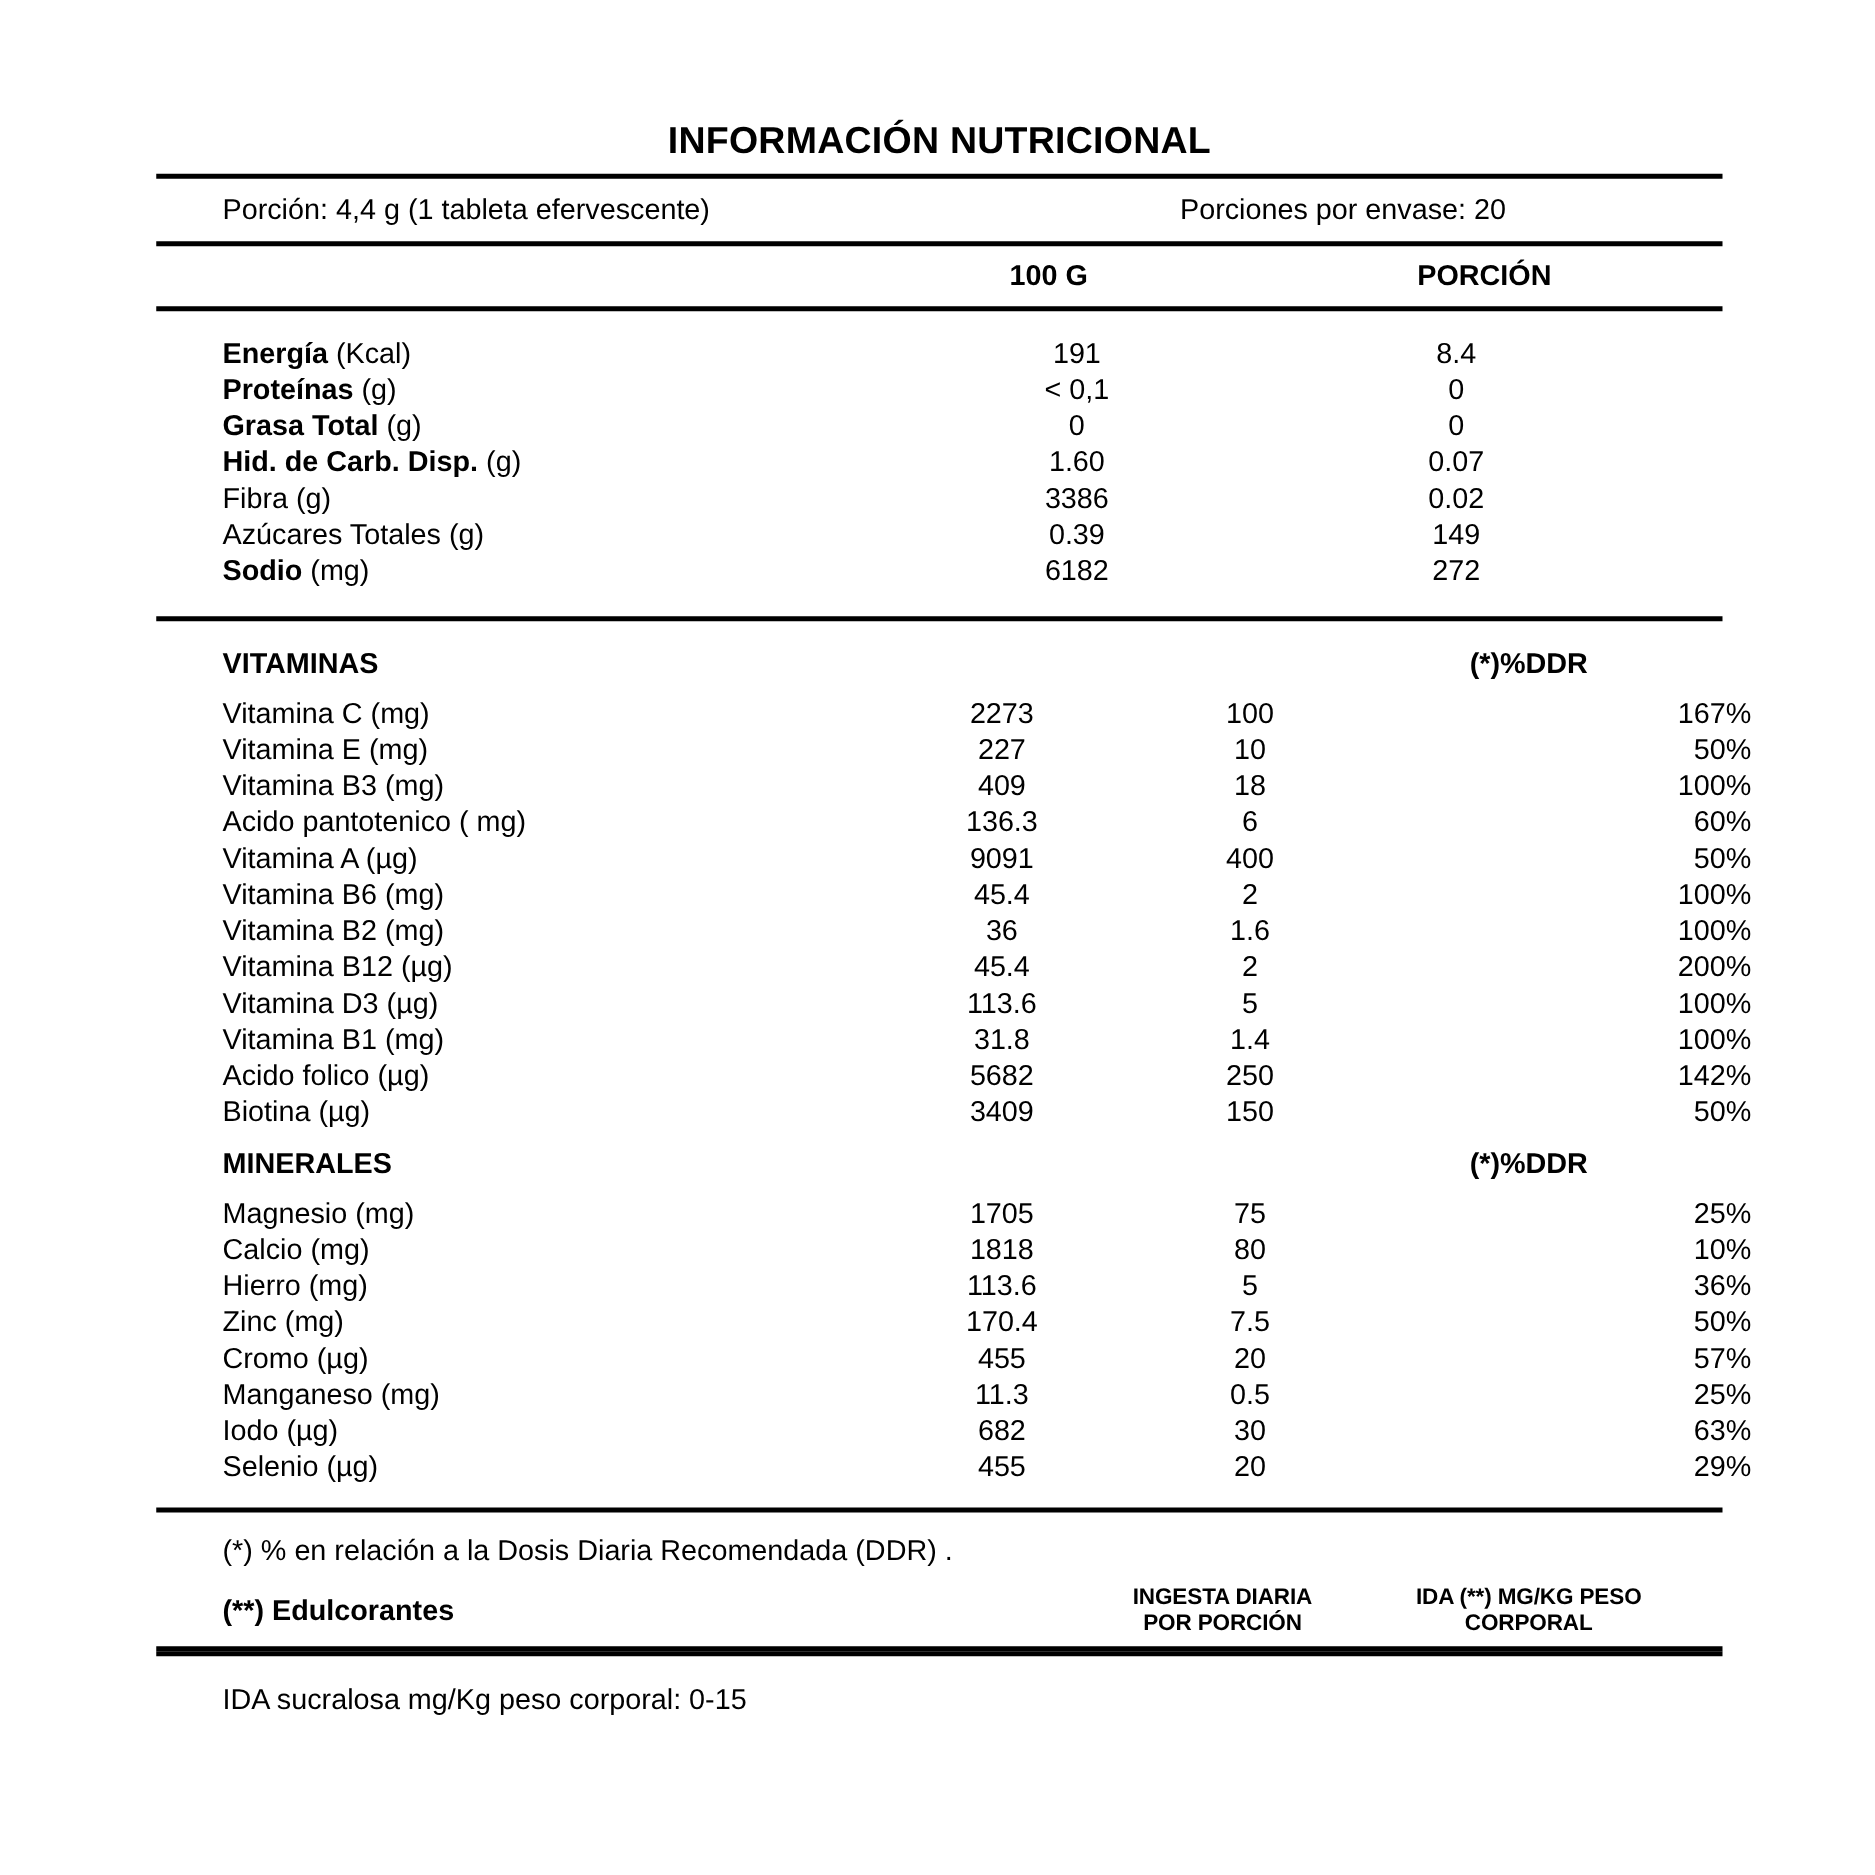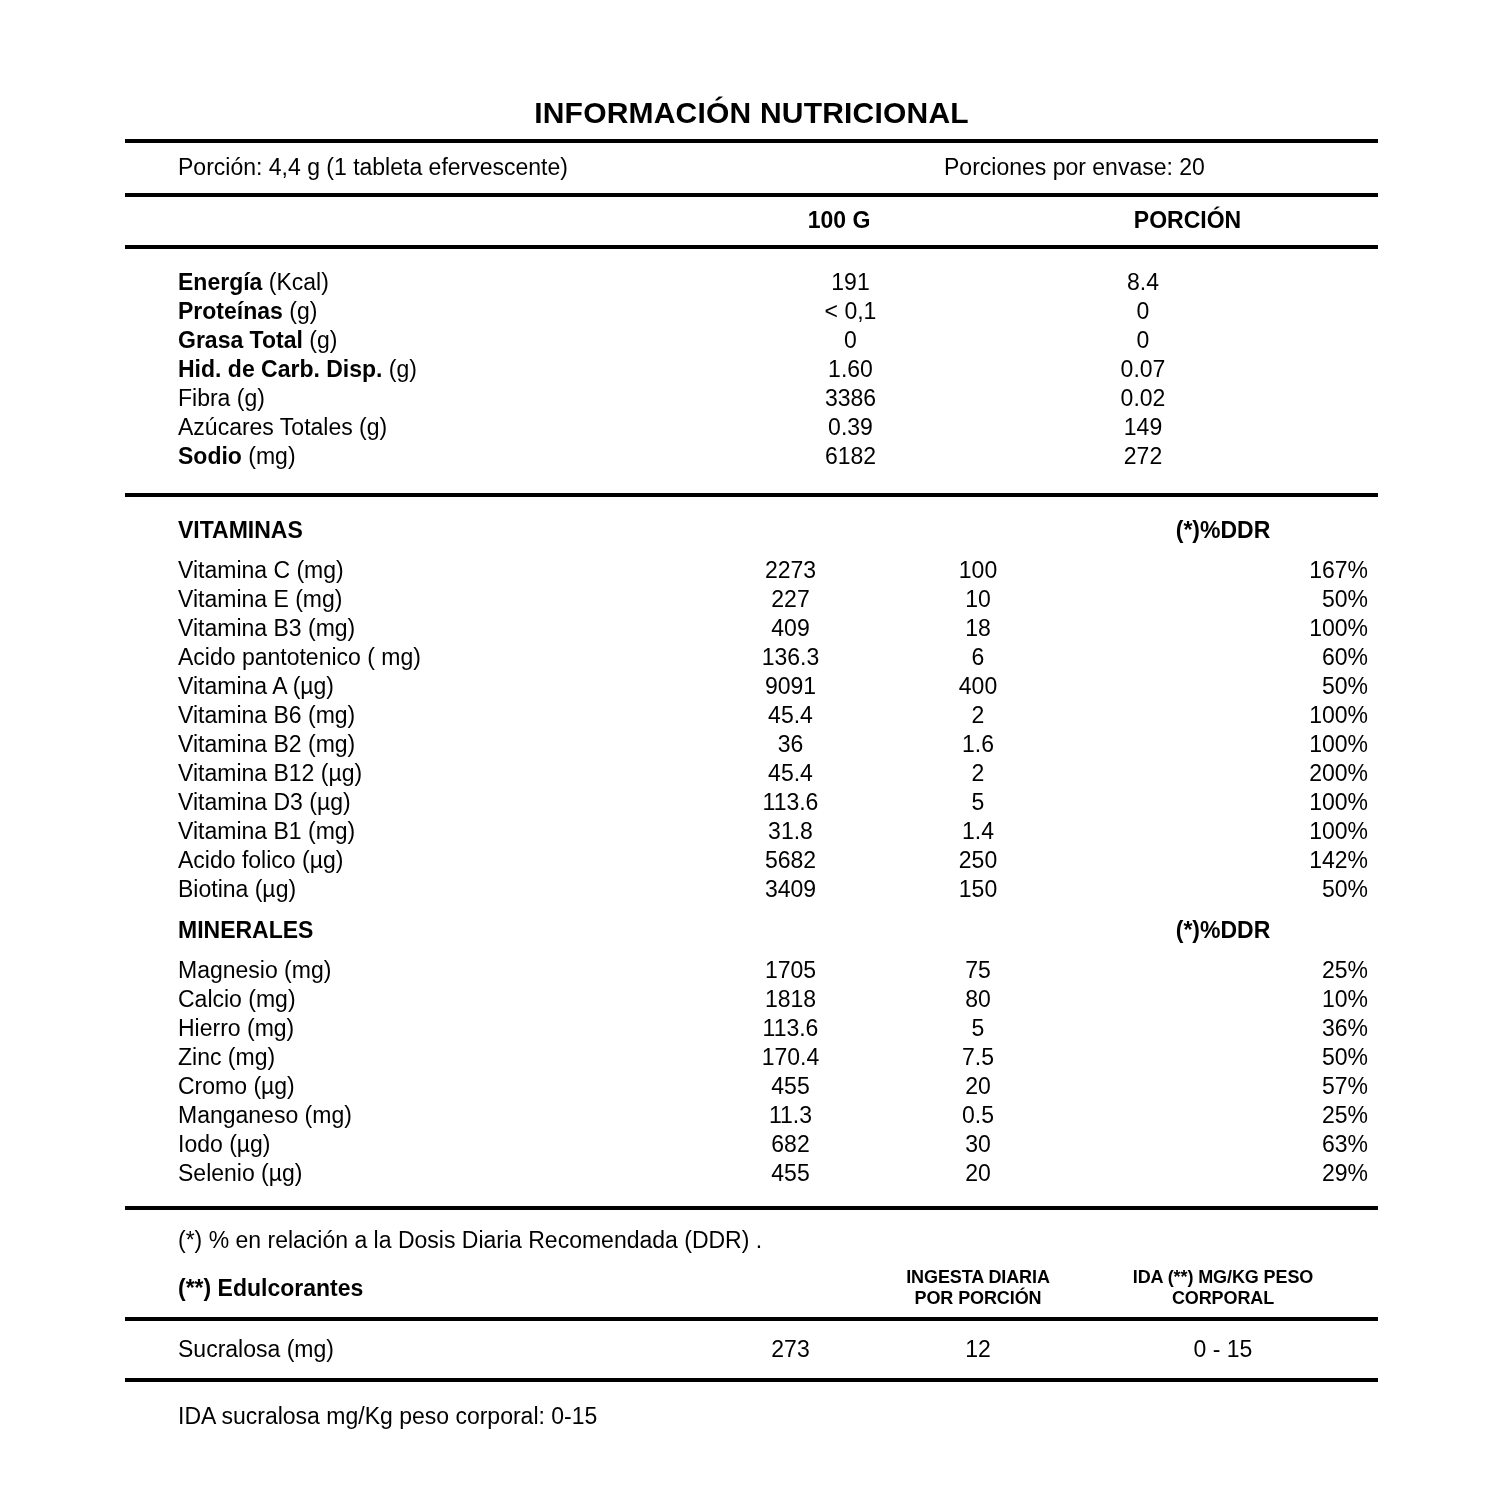--- a/index.html
+++ b/index.html
@@ -40,20 +40,21 @@
     height: 4px;
   }
 
   
   .row {
     display: grid;
     grid-template-columns: 578px 295px 290px;
     align-items: baseline;
     font-size: 23px;
     line-height: 29px;
+    gap: 11px;
   }
   .row > .c-label  { padding-left: 53px; text-align: left; }
   .row > .c-100g   { text-align: center; }
   .row > .c-port   { text-align: center; }
   .row > .c-ddr    { text-align: right; }
 
   
   .serving {
     display: grid;
     grid-template-columns: 690px 563px;
@@ -360,24 +361,18 @@
       <div>POR PORCIÓN</div>
     </div>
     <div class="sw-col">
       <div>IDA (**) MG/KG PESO</div>
       <div>CORPORAL</div>
     </div>
   </div>
 
   <div class="rule"></div>
 
-  <div class="sweet-row" style="grid-template-columns: 578px 175px 200px 290px;">
-    <div class="c-label">Sucralosa (mg)</div>
-    <div class="c-100g">273</div>
-    <div class="c-port">12</div>
-    <div class="c-ddr">0 - 15</div>
-  </div>
 
   <div class="rule"></div>
 
   <div class="tail">IDA sucralosa mg/Kg peso corporal: 0-15</div>
 
 </div>
 
 </body></html>

